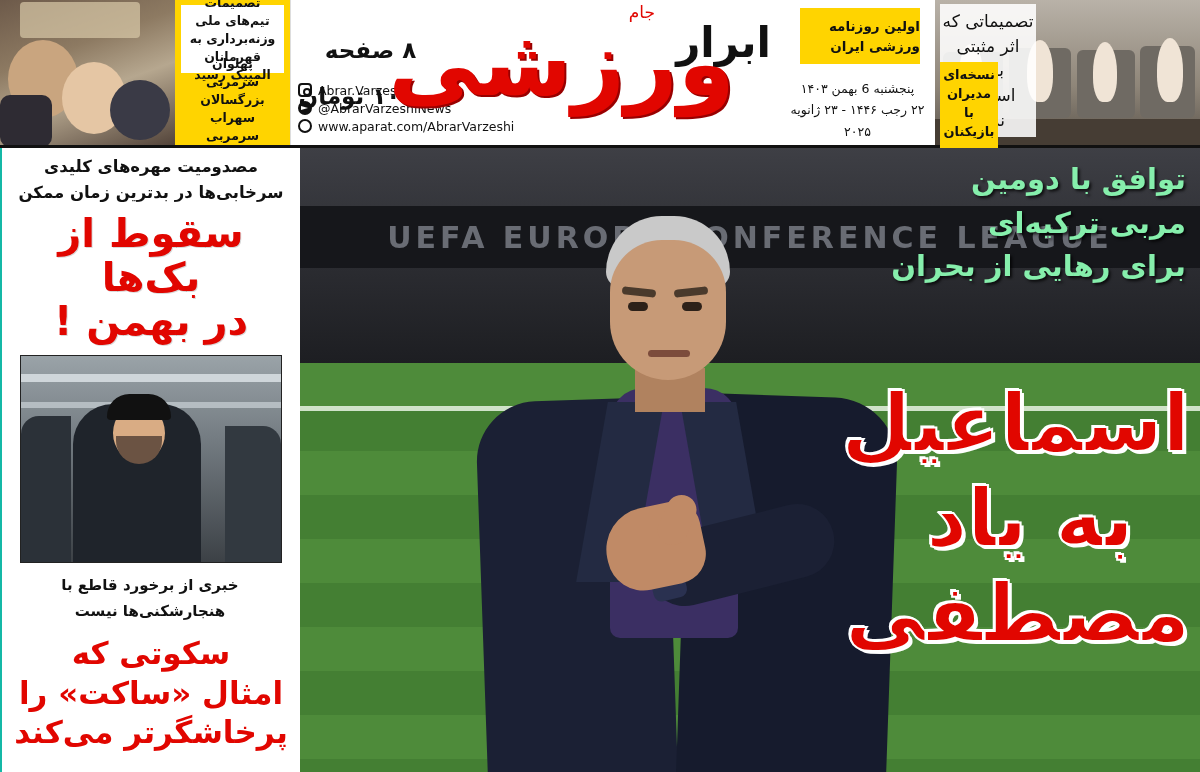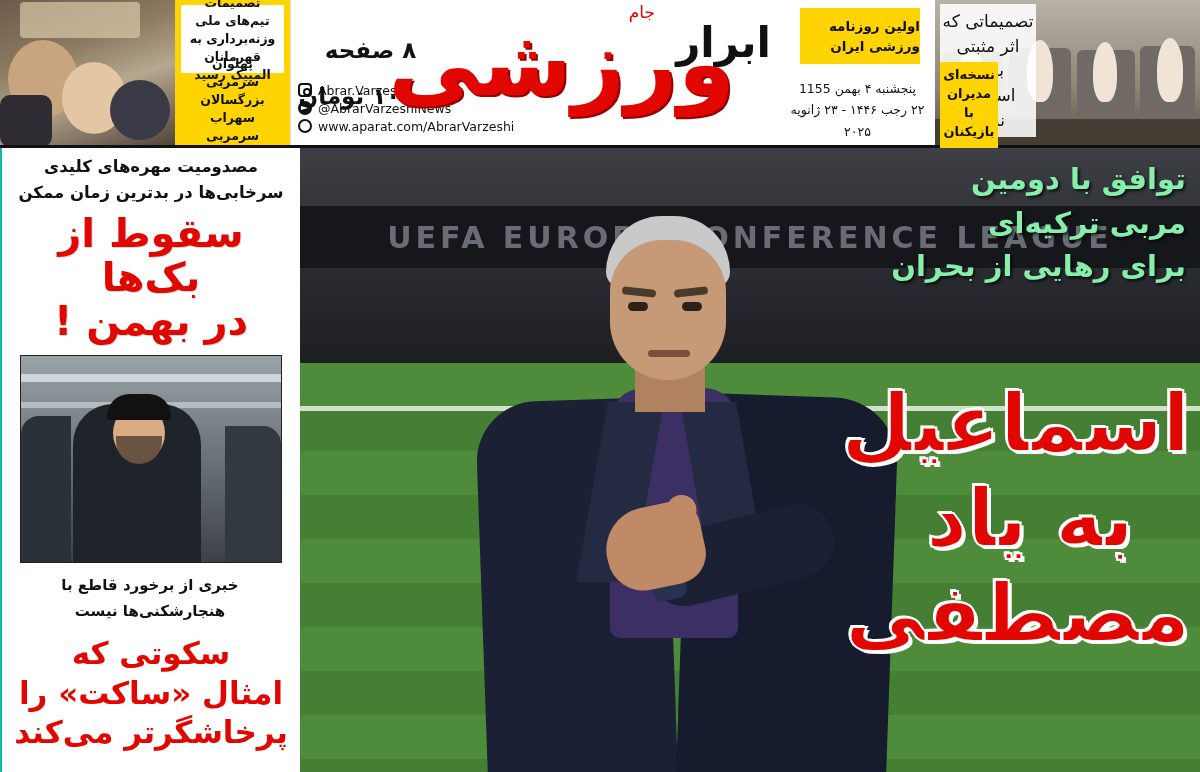--- a/index.html
+++ b/index.html
@@ -314,21 +314,21 @@
 
     <div class="mh-logo">
       <span class="jam">جام</span>
       <span class="abrar">ابرار</span>
       <span class="varzeshi">ورزشی</span>
     </div>
 
     <div class="mh-sub">اولین روزنامه ورزشی ایران</div>
 
     <div class="mh-date">
-      <div>پنجشنبه ۴ بهمن 1155</div>
+      <div>پنجشنبه 6 بهمن ۱۴۰۳</div>
       <div>۲۲ رجب ۱۴۴۶ - ۲۳ ژانویه ۲۰۲۵</div>
       <div>شماره ۸۶۷۸</div>
     </div>
 
     <div class="mh-photo-right">
       <div class="sofa s1"></div>
         <div class="sofa s2"></div>
       <div class="sofa s3"></div>
         <div class="sofa s4"></div>
       <div class="p p1"></div>

